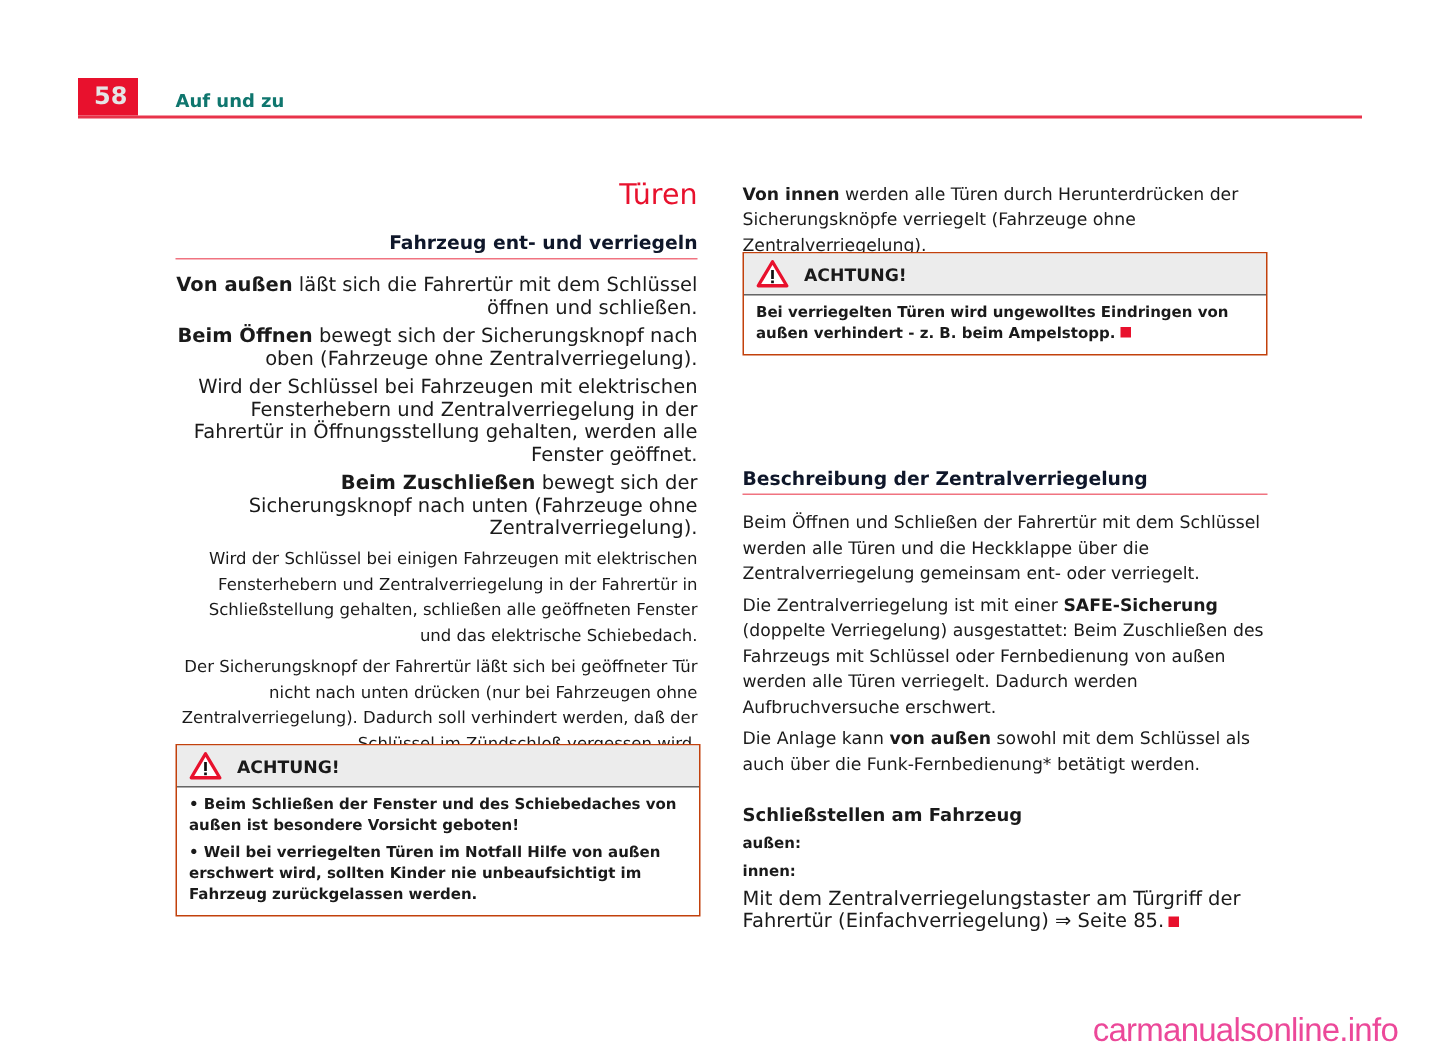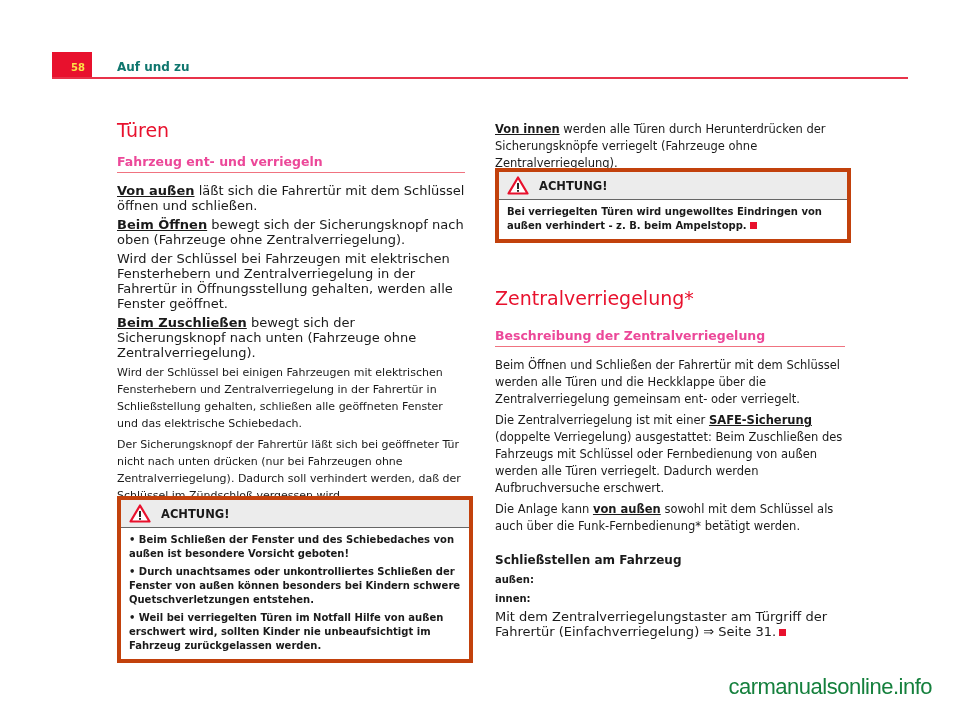--- a/index.html
+++ b/index.html
@@ -2,59 +2,59 @@
 <html><head>
 <meta charset="utf-8">
 <style>
   html, body { margin: 0; padding: 0; }
   body {
     width: 960px; height: 708px; background: #ffffff; position: relative; overflow: hidden;
     font-family: "DejaVu Sans", sans-serif; color: #1a1a1a;
   }
   .hdr-num {
     position: absolute; left: 52px; top: 52px; width: 40px; height: 25px;
-    background: #e8112d; color: #fde047; font-weight: bold; font-size: 10px;
+    background: #e8112d; color: #e5e5e5; font-weight: bold; font-size: 16px;
     display: flex; align-items: flex-end; justify-content: flex-end; padding: 0 7px 4px 0; box-sizing: border-box;
   }
   .hdr-title {
     position: absolute; left: 117px; top: 60px; font-size: 12px; font-weight: bold; color: #0f766e;
   }
   .hdr-line {
     position: absolute; left: 52px; top: 77px; width: 856px; height: 2px; background: #e8334a;
   }
   .col { position: absolute; font-size: 11.5px; line-height: 17px; }
   .col p { margin: 0 0 4px 0; }
   .small { font-size: 13px; line-height: 15px; }
   .h1 { color: #e8112d; font-size: 19px; font-weight: normal; margin: 0; }
   .h2 {
-    color: #ec4899; font-size: 12.5px; font-weight: bold; border-bottom: 1.5px solid #f07380;
+    color: #0f172a; font-size: 12.5px; font-weight: bold; border-bottom: 1.5px solid #f07380;
     padding-bottom: 2px; margin: 0;
   }
   .h3 { font-weight: bold; font-size: 12px; margin: 0; }
   .lbl { font-weight: bold; font-size: 10px; }
-  b { font-weight: bold; text-decoration: underline; }
-  .warn { position: absolute; border: 4px solid #c2410c; background: #fff; }
+  b { font-weight: bold; }
+  .warn { position: absolute; border: 1px solid #c2410c; background: #fff; }
   .warn-head {
     background: #ececec; border-bottom: 1px solid #666; height: 27px; display: flex; align-items: center;
     padding-left: 8px; font-weight: bold; font-size: 11.5px;
   }
   .warn-head svg { margin-right: 10px; }
   .warn-body { padding: 5px 8px 6px 8px; font-size: 10px; line-height: 14px; font-weight: bold; }
   .warn-body p { margin: 0 0 4px 0; }
   .endmark { display: inline-block; width: 7px; height: 7px; background: #e8112d; margin-left: 3px; vertical-align: 0; }
-  .footer { position: absolute; right: 28px; bottom: 8px; font-size: 22px; color: #15803d; font-family: "Liberation Sans", sans-serif; letter-spacing: -0.5px; }
+  .footer { position: absolute; right: 28px; bottom: 8px; font-size: 22px; color: #ec4899; font-family: "Liberation Sans", sans-serif; letter-spacing: -0.5px; }
 </style>
 </head>
 <body>
 
 <div class="hdr-num">58</div>
 <div class="hdr-title">Auf und zu</div>
 <div class="hdr-line"></div>
 
-<div class="col" style="left:117px; top:122px; width:348px;">
+<div class="col" style="left:117px; top:122px; width:348px;text-align:right;">
   <h1 class="h1">Türen</h1>
   <h2 class="h2" style="margin-top:14px; margin-bottom:10px;">Fahrzeug ent- und verriegeln</h2>
 
   <p class="small"><b>Von außen</b><span> läßt sich die Fahrertür mit dem Schlüssel öffnen und schließen.</span></p>
   <p class="small"><b>Beim Öffnen</b><span> bewegt sich der Sicherungsknopf nach oben (Fahrzeuge ohne Zentralverriegelung).</span></p>
   <p class="small"><span>Wird der Schlüssel bei Fahrzeugen mit elektrischen Fensterhebern und Zentralverriegelung in der Fahrertür in Öffnungsstellung gehalten, werden alle Fenster geöffnet.</span></p>
   <p class="small"><b>Beim Zuschließen</b><span> bewegt sich der Sicherungsknopf nach unten (Fahrzeuge ohne Zentralverriegelung).</span></p>
   <p style="font-size:11px;"><span>Wird der Schlüssel bei einigen Fahrzeugen mit elektrischen Fensterhebern und Zentralverriegelung in der Fahrertür in Schließstellung gehalten, schließen alle geöffneten Fenster und das elektrische Schiebedach.</span></p>
   <p style="font-size:11px;"><span>Der Sicherungsknopf der Fahrertür läßt sich bei geöffneter Tür nicht nach unten drücken (nur bei Fahrzeugen ohne Zentralverriegelung). Dadurch soll verhindert werden, daß der Schlüssel im Zündschloß vergessen wird.</span></p>
 </div>
@@ -63,21 +63,20 @@
   <div class="warn-head">
     <svg width="22" height="19" viewBox="0 0 22 19">
       <path d="M11 1.5 L20.5 17.5 L1.5 17.5 Z" fill="#fff" stroke="#e8112d" stroke-width="2.2" stroke-linejoin="round"></path>
       <rect x="10.1" y="7" width="1.8" height="6" fill="#111"></rect>
       <rect x="10.1" y="14" width="1.8" height="1.8" fill="#111"></rect>
     </svg>
     <span>ACHTUNG!</span>
   </div>
   <div class="warn-body">
     <p>• Beim Schließen der Fenster und des Schiebedaches von außen ist besondere Vorsicht geboten!</p>
-    <p>• Durch unachtsames oder unkontrolliertes Schließen der Fenster von außen können besonders bei Kindern schwere Quetschverletzungen entstehen.</p>
     <p style="margin-bottom:0;">• Weil bei verriegelten Türen im Notfall Hilfe von außen erschwert wird, sollten Kinder nie unbeaufsichtigt im Fahrzeug zurückgelassen werden.</p>
   </div>
 </div>
 
 <div class="col" style="left:495px; top:121px; width:350px;">
   <p style="font-size:11.5px;"><b>Von innen</b><span> werden alle Türen durch Herunterdrücken der Sicherungsknöpfe verriegelt (Fahrzeuge ohne Zentralverriegelung).</span></p>
 </div>
 
 <div class="warn" style="left:495px; top:168px; width:348px;">
   <div class="warn-head">
@@ -87,26 +86,25 @@
       <rect x="10.1" y="14" width="1.8" height="1.8" fill="#111"></rect>
     </svg>
     <span>ACHTUNG!</span>
   </div>
   <div class="warn-body">
     <span>Bei verriegelten Türen wird ungewolltes Eindringen von außen verhindert - z. B. beim Ampelstopp.</span><span class="endmark"></span>
   </div>
 </div>
 
 <div class="col" style="left:495px; top:290px; width:350px;">
-  <h1 class="h1">Zentralverriegelung*</h1>
   <h2 class="h2" style="margin-top:20px; margin-bottom:10px;">Beschreibung der Zentralverriegelung</h2>
 
   <p>Beim Öffnen und Schließen der Fahrertür mit dem Schlüssel werden alle Türen und die Heckklappe über die Zentralverriegelung gemeinsam ent- oder verriegelt.</p>
   <p><span>Die Zentralverriegelung ist mit einer </span><b>SAFE-Sicherung</b><span> (doppelte Verriegelung) ausgestattet: Beim Zuschließen des Fahrzeugs mit Schlüssel oder Fernbedienung von außen werden alle Türen verriegelt. Dadurch werden Aufbruchversuche erschwert.</span></p>
   <p><span>Die Anlage kann </span><b>von außen</b><span> sowohl mit dem Schlüssel als auch über die Funk-Fernbedienung* betätigt werden.</span></p>
 
   <p class="h3" style="margin-top:17px; margin-bottom:2px;">Schließstellen am Fahrzeug</p>
   <p class="lbl" style="margin-bottom:2px;">außen:</p>
   <p class="lbl" style="margin-bottom:2px;">innen:</p>
-  <p class="small"><span>Mit dem Zentralverriegelungstaster am Türgriff der Fahrertür (Einfachverriegelung) ⇒ Seite 31.</span><span class="endmark"></span></p>
+  <p class="small"><span>Mit dem Zentralverriegelungstaster am Türgriff der Fahrertür (Einfachverriegelung) ⇒ Seite 85.</span><span class="endmark"></span></p>
 </div>
 
 <div class="footer">carmanualsonline.info</div>
 
 </body></html>

